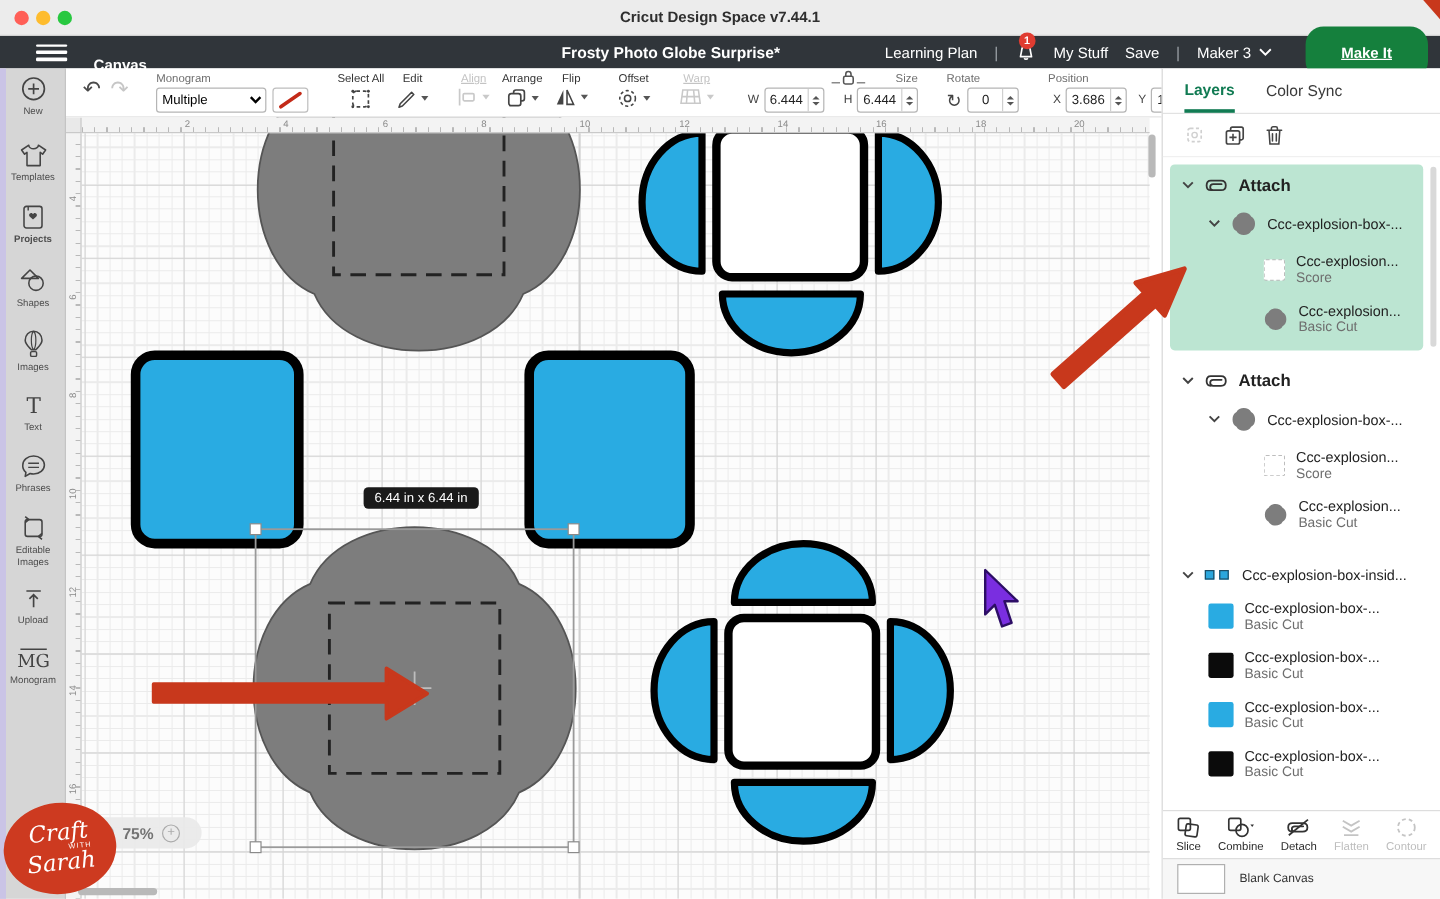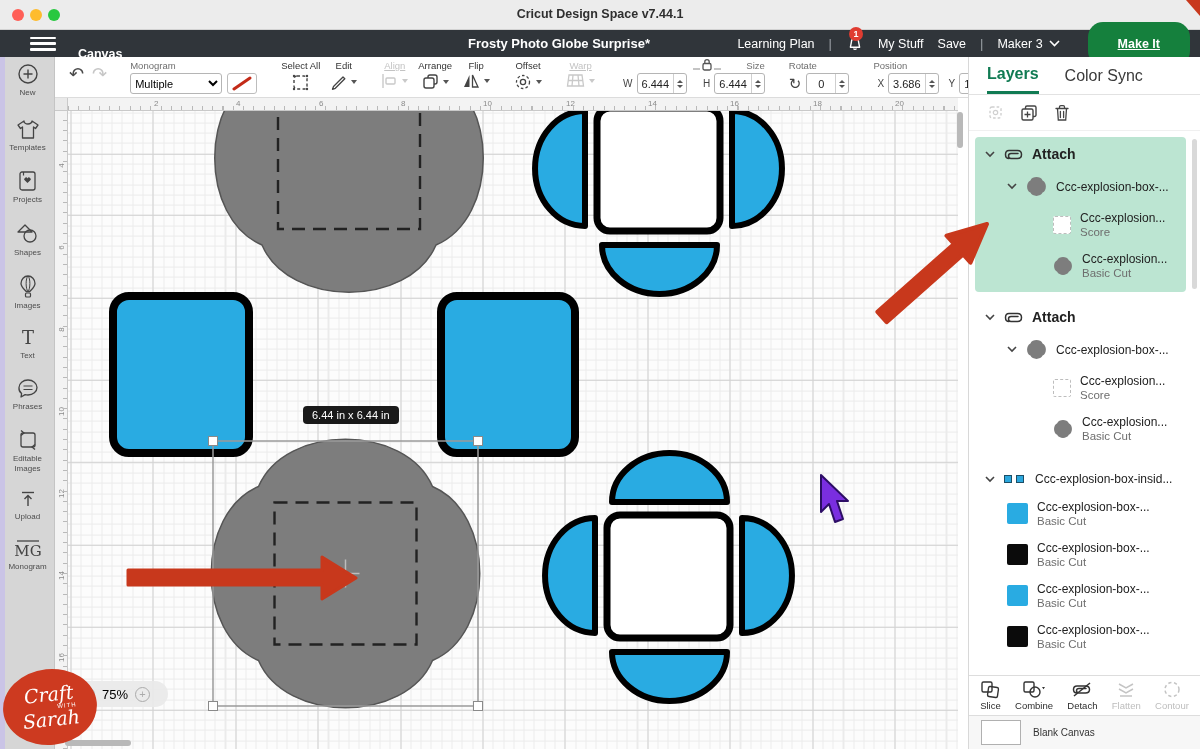--- a/index.html
+++ b/index.html
@@ -72,28 +72,28 @@
     background-image:
       repeating-linear-gradient(90deg,#d2d2d2 0 1px,transparent 1px 82.4px),
       repeating-linear-gradient(0deg,#d2d2d2 0 1px,transparent 1px 82.4px),
       repeating-linear-gradient(90deg,#ebebeb 0 1px,transparent 1px 10.3px),
       repeating-linear-gradient(0deg,#ebebeb 0 1px,transparent 1px 10.3px);
     background-position:2.5px 0, 0 43.8px, 2.5px 0, 0 2.6px; }
   #shapes-svg { position:absolute; left:0; top:0; z-index:2; }
   #sel-tooltip { position:absolute; left:248px; top:308px; background:#1a1a1a; color:#fff; font-size:11px; padding:3px 9px; border-radius:4px; z-index:7; white-space:nowrap; }
   #zoom-pill { position:absolute; left:7px; top:583px; width:106px; height:26px; background:rgba(233,233,233,.92); border-radius:13px; display:flex; align-items:center; justify-content:center; gap:7px; z-index:8; color:#9b9b9b; }
   .zoom-circ { width:15px; height:15px; border:1.5px solid #ababab; border-radius:50%; display:flex; align-items:center; justify-content:center; font-size:11px; line-height:1; color:#ababab; cursor:pointer; }
-  #zoom-val { font-size:13px; font-weight:normal; color:#000000; }
+  #zoom-val { font-size:13px; font-weight:bold; color:#737373; }
   #hscroll { position:absolute; left:10px; bottom:3px; width:66px; height:6px; background:#b9b9b9; border-radius:3px; z-index:8; cursor:pointer; }
   #vscroll { position:absolute; left:902px; top:14px; width:6px; height:36px; background:#b9b9b9; border-radius:3px; z-index:8; cursor:pointer; }
 
   
   #layers-panel { position:absolute; left:968px; top:57px; width:232px; height:692px; background:#fff; border-left:1px solid #d8d8d8; display:flex; flex-direction:column; }
   #lp-tabs { height:38px; border-bottom:1px solid #e2e2e2; display:flex; align-items:stretch; padding-left:18px; gap:26px; flex:none; }
-  .lp-tab { display:flex; align-items:center; font-size:16px; cursor:pointer; }
+  .lp-tab { display:flex; align-items:center; font-size:13px; cursor:pointer; }
   .lp-tab.active { color:#117b53; font-weight:bold; border-bottom:3px solid #117b53; }
   .lp-tab.idle { color:#3a3a3a; }
   #lp-icons { height:36px; display:flex; align-items:center; gap:16px; padding-left:18px; border-bottom:1px solid #f0f0f0; flex:none; }
   #lp-list { flex:1 1 auto; overflow:hidden; position:relative; padding-top:4px; }
   #lp-thumb { position:absolute; right:3px; top:8px; width:5px; height:150px; background:#d9d9d9; border-radius:3px; }
   .mint { background:#bce5d2; border-radius:4px; margin:2px 14px 8px 6px; padding:2px 0 6px; }
   .plain-group { margin:2px 14px 8px 6px; padding:2px 0 6px; }
   .l-row { display:flex; align-items:center; gap:9px; padding:7px 8px; cursor:pointer; }
   .l-ind1 { padding-left:10px; }
   .l-ind2 { padding-left:32px; }
@@ -327,21 +327,21 @@
         <path d="M11 6.5 V15.5 M6.5 11 H15.5" stroke="#444" stroke-width="1.4"></path>
       </svg>
     <span class="sb-label">New</span>
   </div>
   <div class="sb-item" style="margin-top:16px;">
     <svg class="sb-ic" width="24" height="21" viewBox="0 0 24 21">
         <path d="M8 2 L2 6 L4.5 9.5 L6.5 8 V19 H17.5 V8 L19.5 9.5 L22 6 L16 2 A4 3 0 0 1 8 2 Z" fill="none" stroke="#444" stroke-width="1.3" stroke-linejoin="round"></path>
       </svg>
     <span class="sb-label">Templates</span>
   </div>
-  <div class="sb-item" style="margin-top:12px;">
+  <div class="sb-item" style="margin-top:12px;font-weight:bold;">
     <svg class="sb-ic" width="19" height="22" viewBox="0 0 19 22">
         <rect x="2" y="2" width="15" height="18" rx="2" fill="none" stroke="#444" stroke-width="1.3"></rect>
         <path d="M9.5 13 l-2.6-2.4 a1.7 1.7 0 1 1 2.6-2 a1.7 1.7 0 1 1 2.6 2 z" fill="#444"></path>
         <path d="M5.5 2 V5.5" stroke="#444" stroke-width="1.2"></path>
       </svg>
     <span class="sb-label">Projects</span>
   </div>
   <div class="sb-item" style="margin-top:12px;">
     <svg class="sb-ic" width="23" height="22" viewBox="0 0 23 22">
         <path d="M9 2 L16 9 H2 Z" fill="none" stroke="#444" stroke-width="1.3" stroke-linejoin="round"></path>

